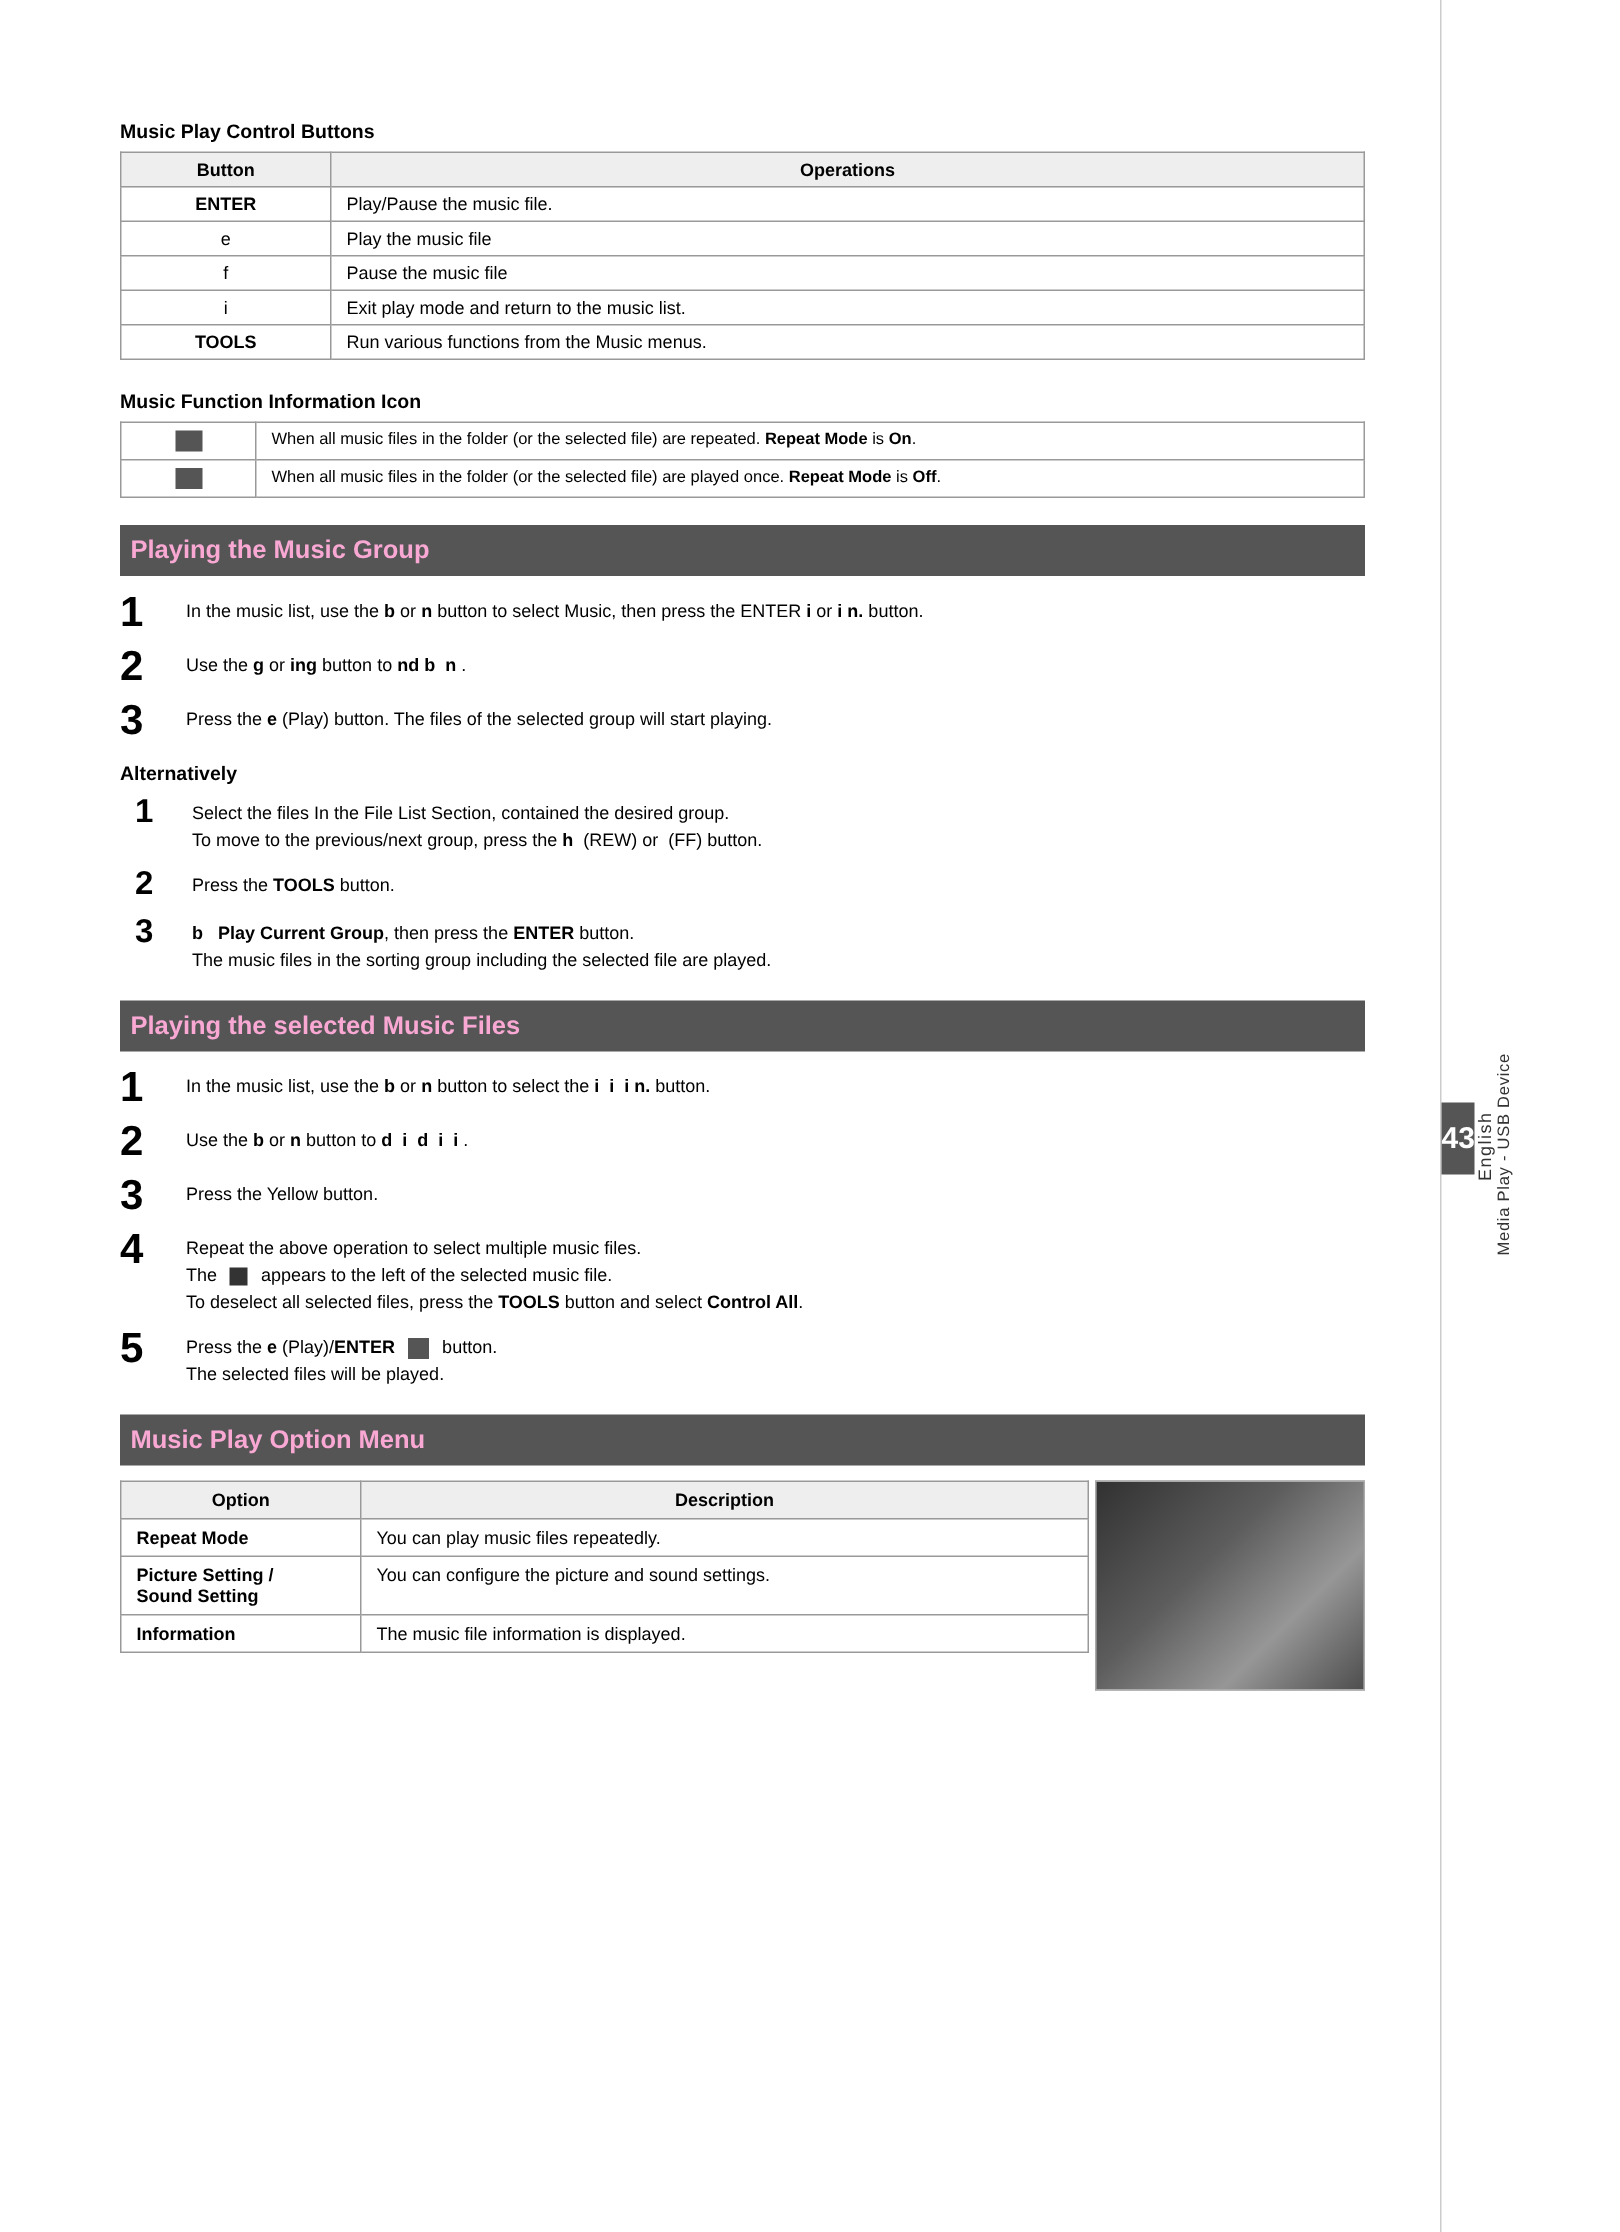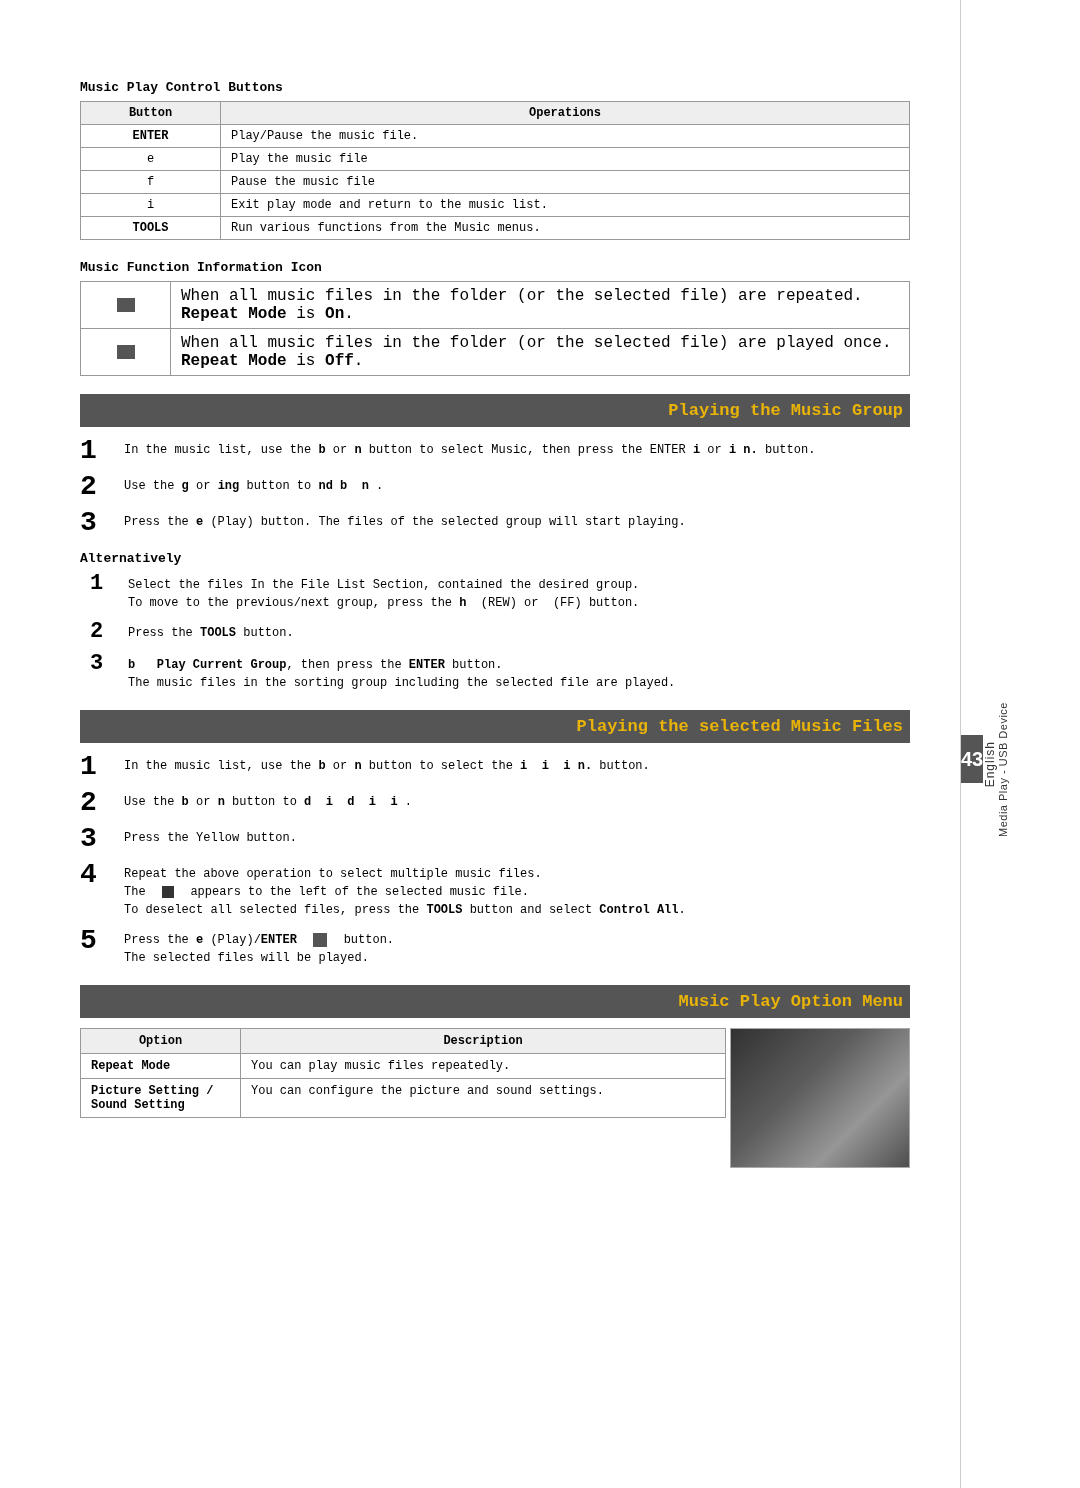--- a/index.html
+++ b/index.html
@@ -14,21 +14,20 @@
     }
     .page-container {
       display: flex;
       width: 1080px;
       min-height: 1488px;
     }
     .main-content {
       flex: 1;
       padding: 60px 50px 59px 80px;
       max-width: 960px;
-      font-family: Liberation Mono, monospace;
     }
     .side-tab {
       width: 48px;
       background: #fff;
       display: flex;
       flex-direction: row;
       align-items: center;
       border-left: 1px solid #ccc;
       padding-top: 40px;
       gap: 0;
@@ -87,34 +86,34 @@
       background: #eee;
       font-weight: bold;
     }
     .col-button { width: 140px; }
     .col-ops { }
 
     
     .info-table td {
       border: 1px solid #999;
       padding: 5px 10px;
-      font-size: 16px;
+      font-size: 11px;
       vertical-align: top;
     }
     .info-table .icon-cell {
       width: 90px;
       text-align: center;
       vertical-align: middle;
     }
 
     
     .play-header {
       background: #555;
-      color: #eab308;
-      text-align: right;
+      color: #f9a8d4;
+      text-align: left;
       font-size: 17px;
       font-weight: bold;
       padding: 7px;
       margin: 18px 0 10px 0;
     }
 
     
     .steps-container { margin: 8px 0; }
     .step-row {
       display: flex;
@@ -372,20 +371,24 @@
           </thead>
           <tbody>
             <tr>
               <td class="opt-name">Repeat Mode</td>
               <td>You can play music files repeatedly.</td>
             </tr>
             <tr>
               <td class="opt-name">Picture Setting /<br>Sound Setting</td>
               <td>You can configure the picture and sound settings.</td>
             </tr>
+            <tr>
+              <td class="opt-name">Information</td>
+              <td>The music file information is displayed.</td>
+            </tr>
           </tbody>
         </table>
       </div>
       <div class="option-image">
         <div class="option-image-inner"></div>
       </div>
     </div>
 
   </div>
 

